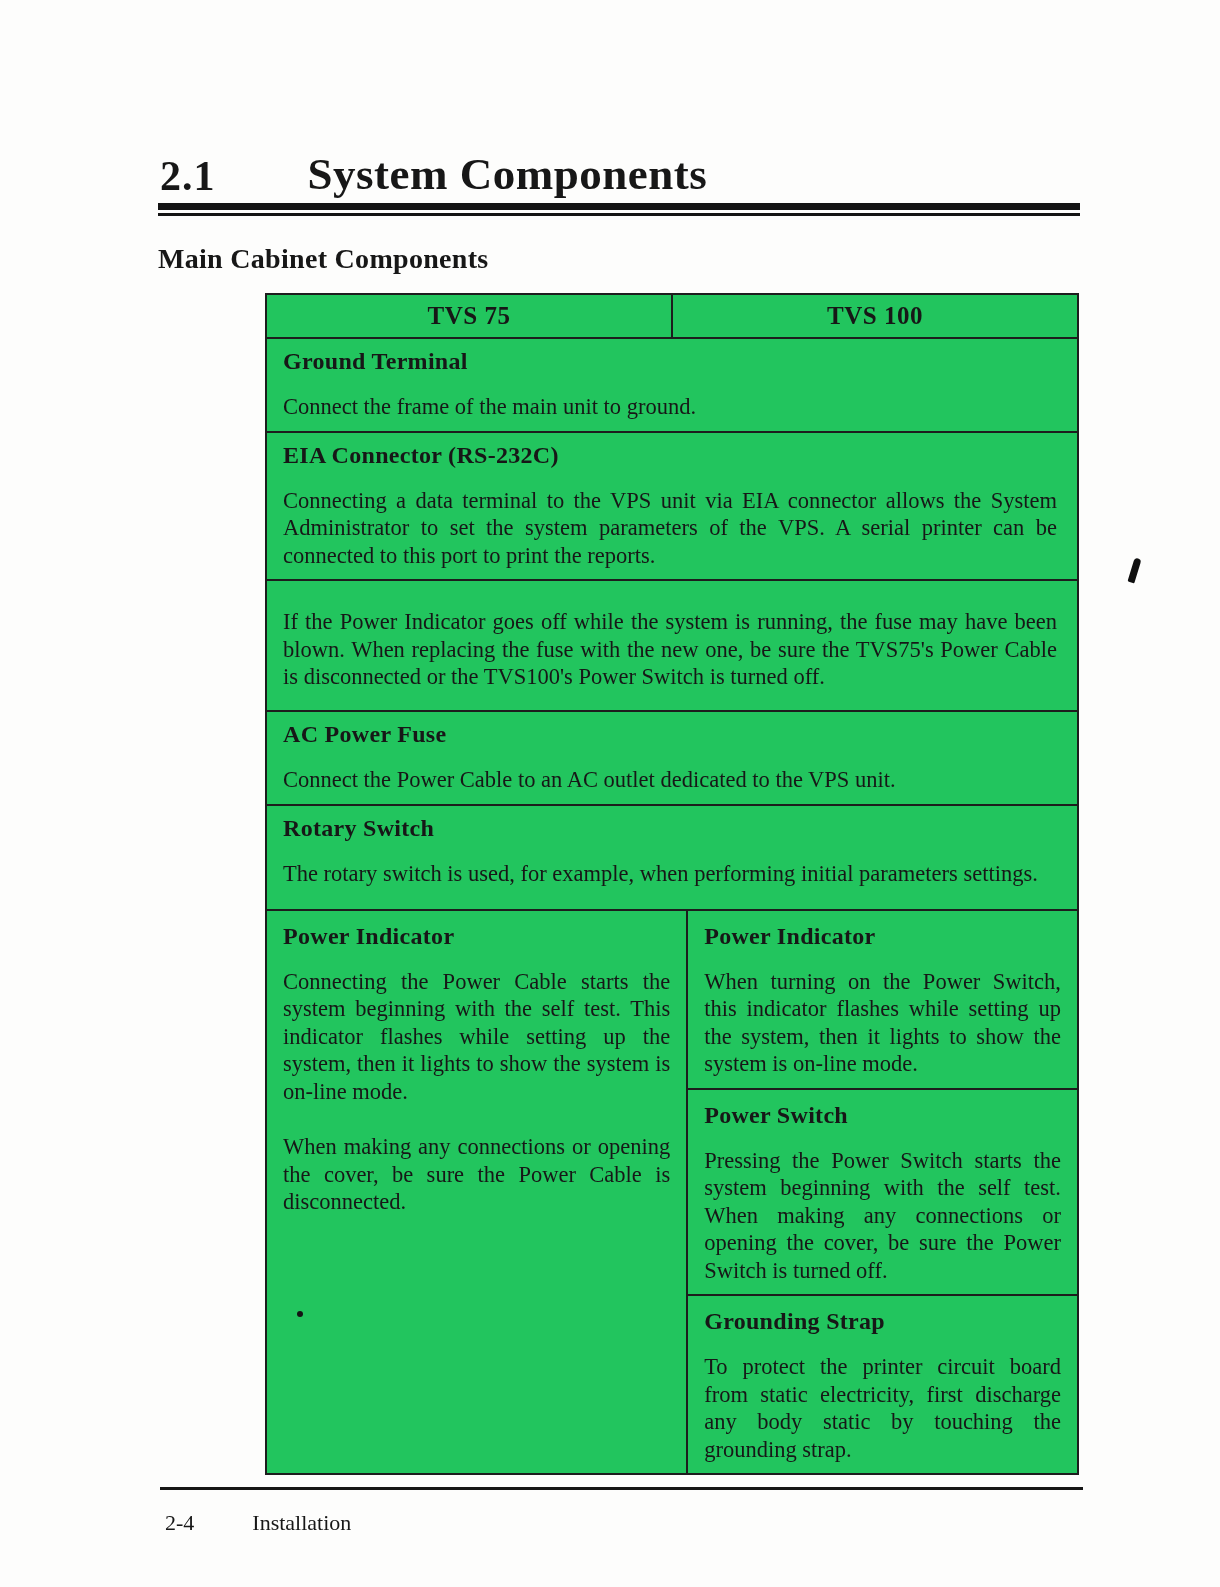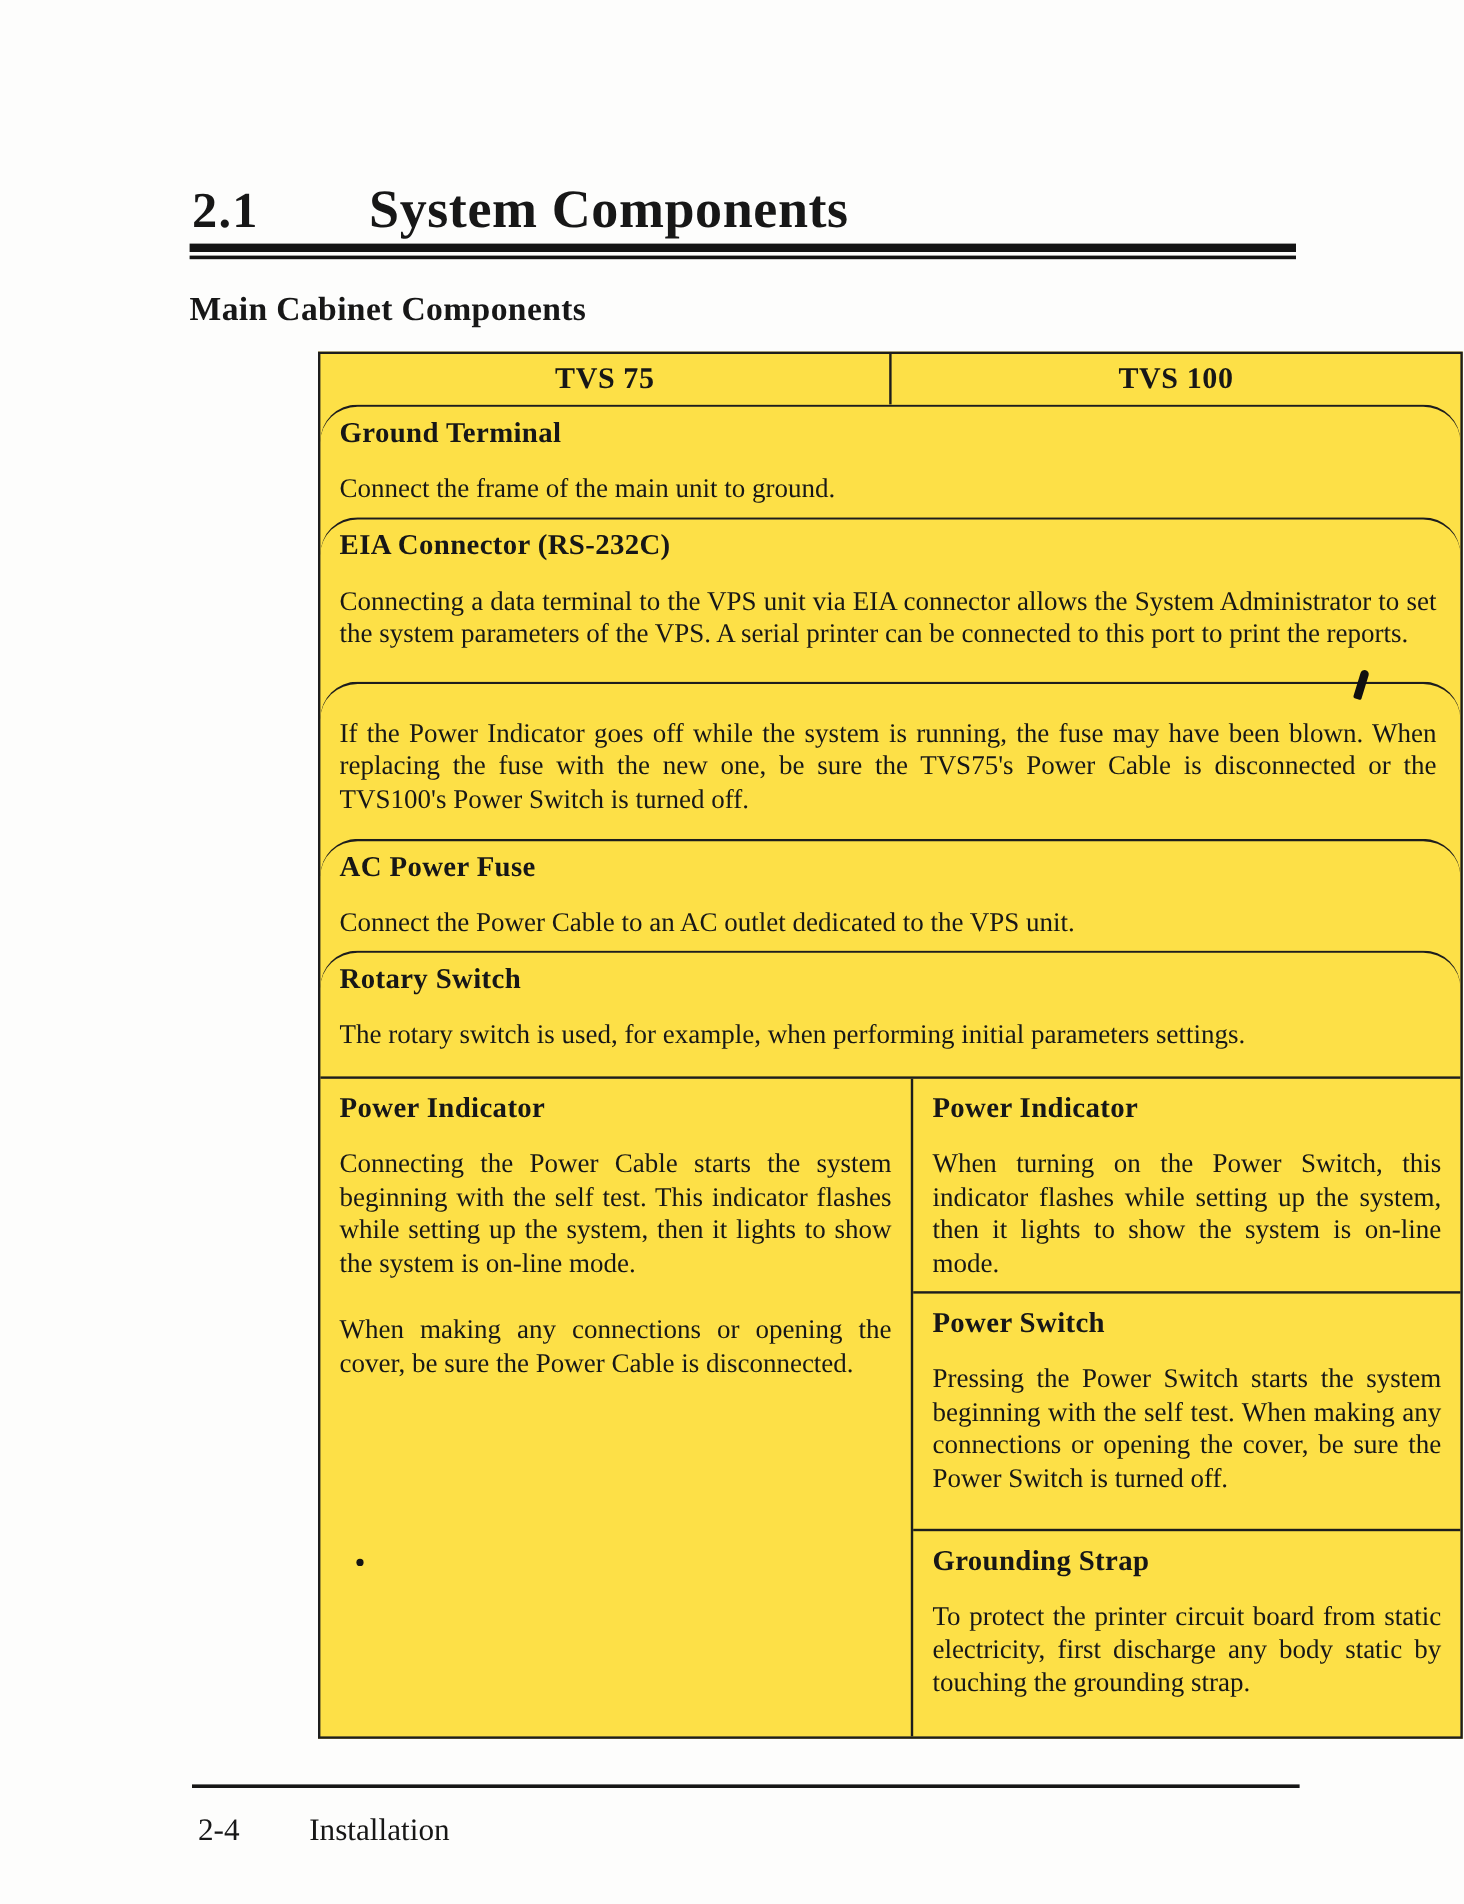--- a/index.html
+++ b/index.html
@@ -32,34 +32,33 @@
     position: absolute; left: 158px; top: 203px; width: 922px; height: 13px;
     border-top: 7px solid #141414;
     border-bottom: 3px solid #141414;
   }
   .subheading {
     position: absolute; left: 158px; top: 243px;
     font-size: 28px; font-weight: 700; letter-spacing: 0.3px;
   }
   
   .comp-table {
-    position: absolute; left: 265px; top: 293px; width: 954px;
+    position: absolute; left: 265px; top: 293px; width: 814px;
     border: 2.5px solid #1d1d1d;
-    background: #fde047;
+    background: #22c55e;
   }
   .thead { display: flex; height: 42px; }
   .th {
     flex: 1; display: flex; align-items: center; justify-content: center;
     font-size: 25px; font-weight: 700; letter-spacing: 0.5px;
   }
   .th:first-child { border-right: 2px solid #1d1d1d; }
   .row {
     border-top: 2.5px solid #1d1d1d;
     padding: 9px 20px 10px 16px;
-    border-radius: 31px;
   }
   .row-heading {
     font-size: 24px; font-weight: 700; letter-spacing: 0.3px;
     margin-bottom: 3px;
   }
   .row-body {
     font-size: 22.5px; line-height: 27.5px;
     text-align: justify;
     margin-top: 18px;
   }
@@ -100,21 +99,21 @@
     transform: rotate(17deg);
   }
   
   .footer-rule {
     position: absolute; left: 160px; top: 1487px;
     width: 923px; height: 2.5px; background: #161616;
   }
   .footer {
     position: absolute; left: 165px; top: 1510px;
     display: flex; align-items: baseline;
-    font-size: 26px;
+    font-size: 22px;
   }
   .footer .pageno { margin-right: 58px; }
 </style>
 </head>
 <body>
 
 <div class="page">
 
   <div class="title-row">
     <span class="sec-num">2.1</span>

